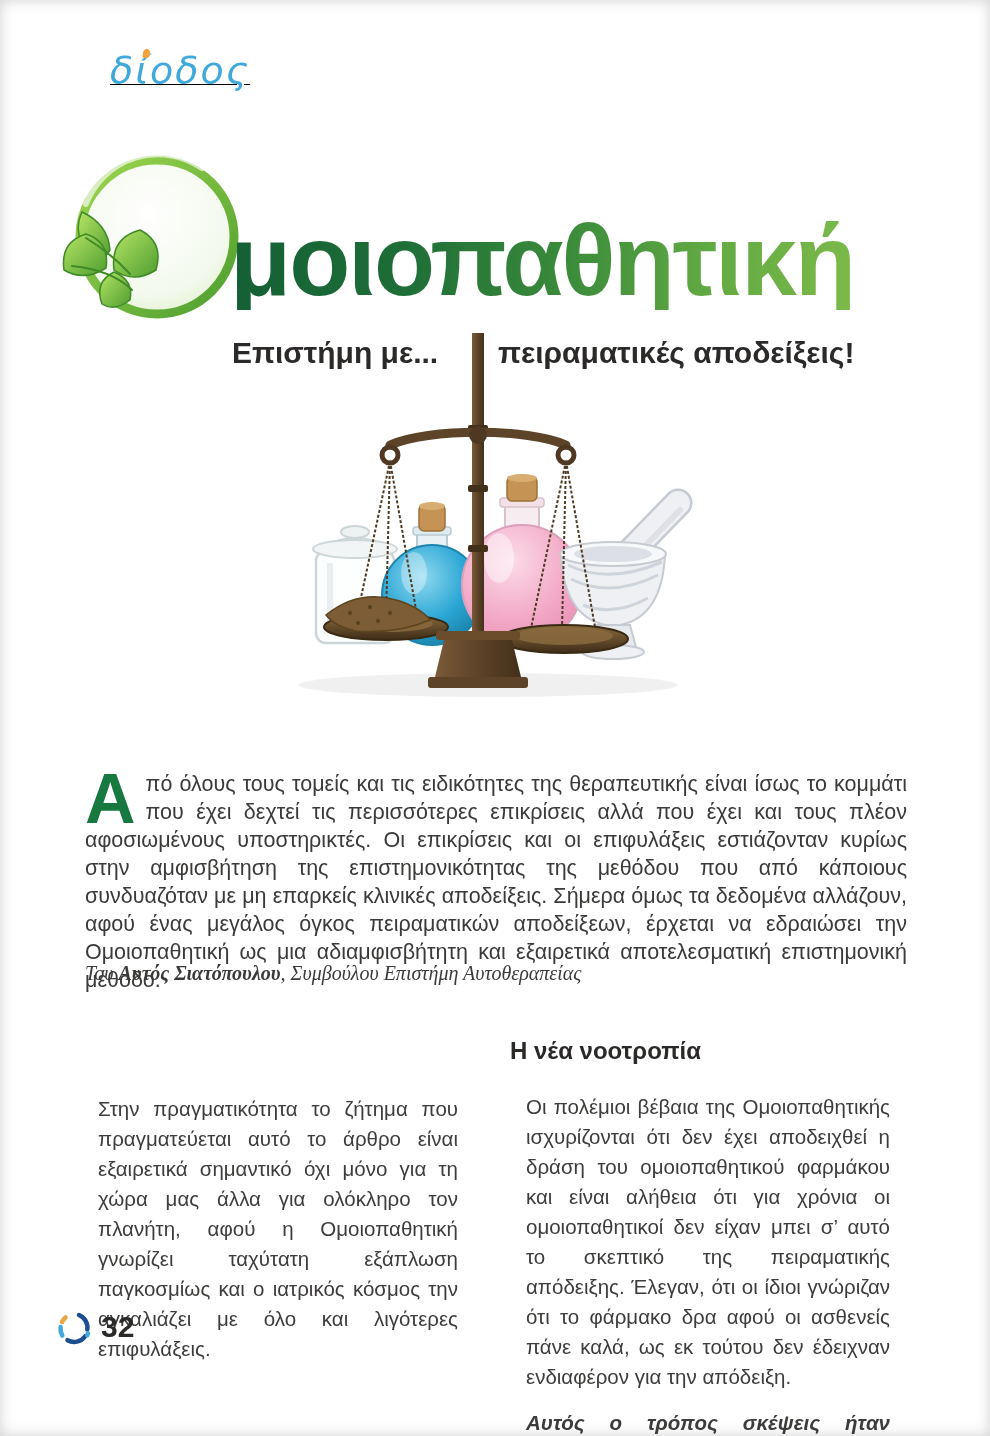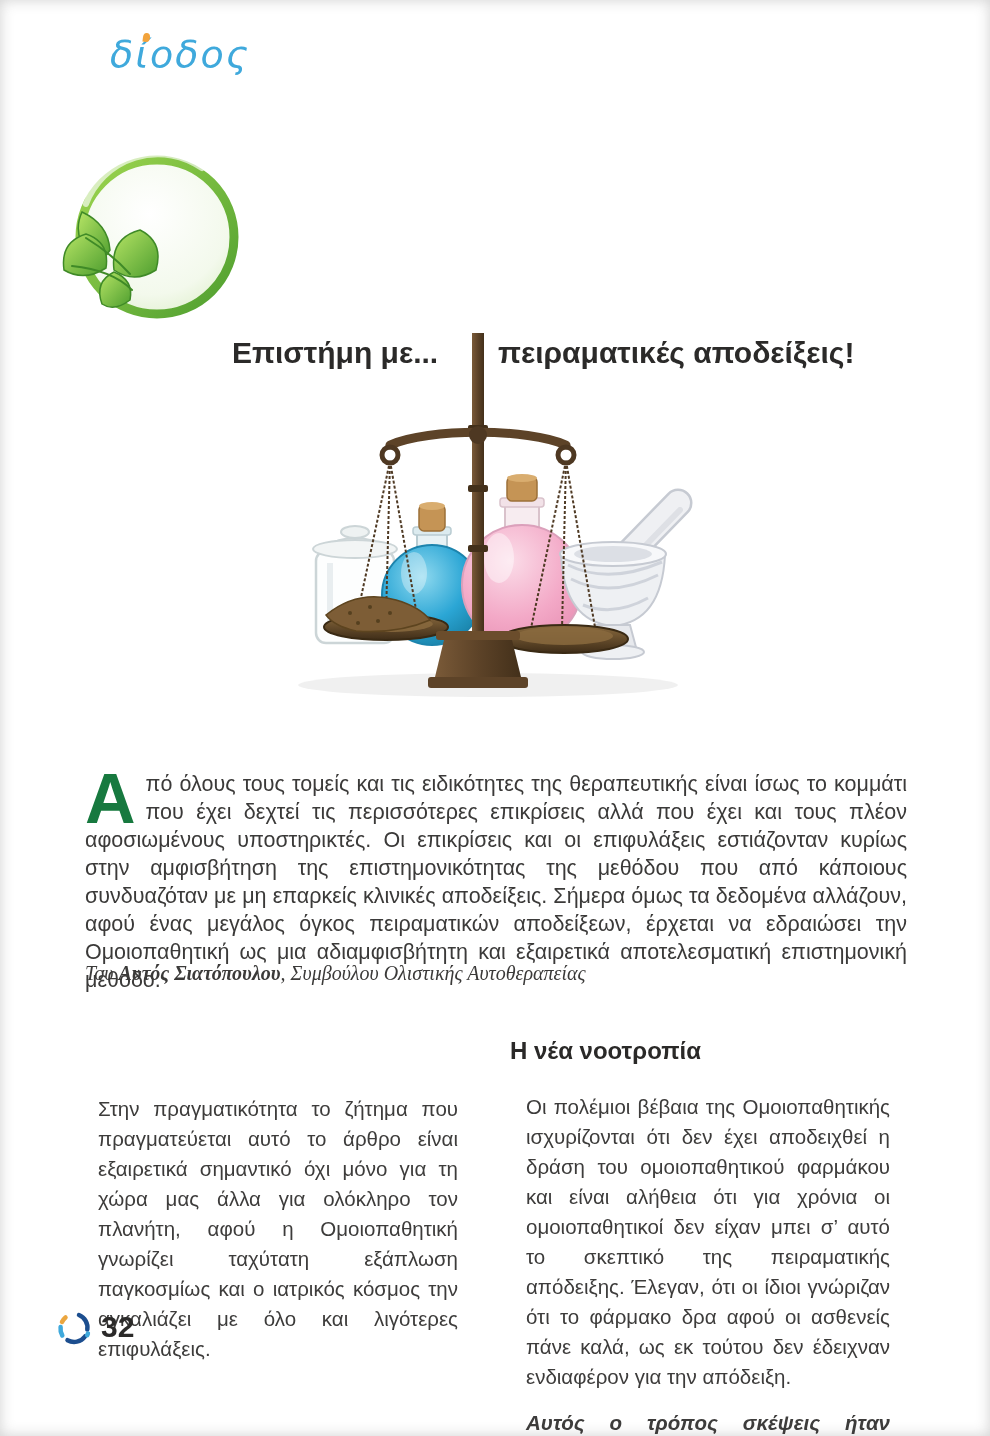--- a/index.html
+++ b/index.html
@@ -2,21 +2,21 @@
 <html lang="el"><head>
 <meta charset="utf-8">
 <style>
   html,body{margin:0;padding:0;background:#ffffff;}
   .page{
     position:relative;width:990px;height:1436px;background:#ffffff;overflow:hidden;
     font-family:"Liberation Sans","DejaVu Sans",sans-serif;
     box-shadow:inset 0 0 14px rgba(90,90,90,.28);
   }
   
-  .brand{position:absolute;left:110px;top:32px;height:52px;}
+  .brand{position:absolute;left:110px;top:48px;height:52px;text-decoration:underline;}
   .brand-text{
     font-family:"DejaVu Sans","Liberation Sans",sans-serif;
     font-style:italic;font-size:38px;letter-spacing:2px;color:#3FA9DC;font-weight:400;
   }
   .brand-dot{position:absolute;left:33px;top:1px;width:7px;height:9px;border-radius:50% 50% 50% 0;
     background:#F2A33C;transform:rotate(8deg);}
   
   .o-logo{position:absolute;left:52px;top:142px;}
   .title{
     position:absolute;left:230px;top:210px;margin:0;
@@ -91,20 +91,21 @@
       </linearGradient>
     </defs>
     <circle cx="105" cy="95" r="77" fill="url(#oFill)" stroke="url(#ring)" stroke-width="9"></circle>
     <path d="M34,62 A77,77 0 0 1 150,26" fill="none" stroke="#ffffff" stroke-opacity="0.65" stroke-width="6" stroke-linecap="round"></path>
     <path d="M44,120 Q18,96 30,70 Q56,82 58,108 Q52,118 44,120 Z" fill="url(#leaf)" stroke="#3F8A27" stroke-width="1.5"></path>
     <path d="M12,128 Q8,100 34,92 Q58,100 54,126 Q32,140 12,128 Z" fill="url(#leaf)" stroke="#3F8A27" stroke-width="1.5"></path>
     <path d="M62,128 Q58,96 88,88 Q112,100 104,128 Q82,142 62,128 Z" fill="url(#leaf)" stroke="#3F8A27" stroke-width="1.5"></path>
     <path d="M50,162 Q42,140 62,130 Q82,138 78,158 Q62,170 50,162 Z" fill="url(#leaf)" stroke="#3F8A27" stroke-width="1.5"></path>
     <path d="M20,124 Q60,128 80,148 M34,96 Q60,112 78,132" fill="none" stroke="#3F8A27" stroke-width="2" stroke-linecap="round"></path>
   </svg>
+  <h1 class="title">μοιοπαθητική</h1>
   <p class="subtitle-left">Επιστήμη με...</p>
   <p class="subtitle-right">πειραματικές αποδείξεις!</p>
 
   <svg class="illustration" width="420" height="368" viewBox="0 0 420 368">
     <defs>
       <radialGradient id="blueLiquid" cx="40%" cy="32%" r="80%">
         <stop offset="0%" stop-color="#8FD9EF"></stop>
         <stop offset="55%" stop-color="#2BA6D5"></stop>
         <stop offset="100%" stop-color="#157A9E"></stop>
       </radialGradient>
@@ -196,21 +197,21 @@
       <circle cx="72" cy="280" r="2" fill="#55401F"></circle>
       <circle cx="92" cy="274" r="2" fill="#55401F"></circle>
       <circle cx="112" cy="280" r="2" fill="#55401F"></circle>
       <circle cx="100" cy="288" r="2" fill="#55401F"></circle>
       <circle cx="80" cy="290" r="2" fill="#55401F"></circle>
     </g>
   </svg>
 
   <p class="intro"><span class="dropcap">Α</span><span>πό όλους τους τομείς και τις ειδικότητες της θεραπευτικής είναι ίσως το κομμάτι που έχει δεχτεί τις περισσότερες επικρίσεις αλλά που έχει και τους πλέον αφοσιωμένους υποστηρικτές. Οι επικρίσεις και οι επιφυλάξεις εστιάζονταν κυρίως στην αμφισβήτηση της επιστημονικότητας της μεθόδου που από κάποιους συνδυαζόταν με μη επαρκείς κλινικές αποδείξεις. Σήμερα όμως τα δεδομένα αλλάζουν, αφού ένας μεγάλος όγκος πειραματικών αποδείξεων, έρχεται να εδραιώσει την Ομοιοπαθητική ως μια αδιαμφισβήτητη και εξαιρετικά αποτελεσματική επιστημονική μέθοδο.</span></p>
 
-  <p class="byline"><span>Του </span><strong>Αυτός Σιατόπουλου</strong><span>, Συμβούλου Ολιστικής Αυτοθεραπείας</span></p>
+  <p class="byline"><span>Του </span><strong>Αυτός Σιατόπουλου</strong><span>, Συμβούλου Επιστήμη Αυτοθεραπείας</span></p>
 
   <div class="cols">
     <div class="col col-left">
       <p>Στην πραγματικότητα το ζήτημα που πραγματεύεται αυτό το άρθρο είναι εξαιρετικά σημαντικό όχι μόνο για τη χώρα μας άλλα για ολόκληρο τον πλανήτη, αφού η Ομοιοπαθητική γνωρίζει ταχύτατη εξάπλωση παγκοσμίως και ο ιατρικός κόσμος την αγκαλιάζει με όλο και λιγότερες επιφυλάξεις.</p>
     </div>
     <div class="col col-right">
       <h2 class="section-heading">Η νέα νοοτροπία</h2>
       <p>Οι πολέμιοι βέβαια της Ομοιοπαθητικής ισχυρίζονται ότι δεν έχει αποδειχθεί η δράση του ομοιοπαθητικού φαρμάκου και είναι αλήθεια ότι για χρόνια οι ομοιοπαθητικοί δεν είχαν μπει σ’ αυτό το σκεπτικό της πειραματικής απόδειξης. Έλεγαν, ότι οι ίδιοι γνώριζαν ότι το φάρμακο δρα αφού οι ασθενείς πάνε καλά, ως εκ τούτου δεν έδειχναν ενδιαφέρον για την απόδειξη.</p>
       <p class="em-par">Αυτός ο τρόπος σκέψεις ήταν περιοριστικός γιατί δημιουργούσε το ζήτημα ότι η θεωρία της Ομοιοπαθητικής έμενε απροστάτευτη στις διά-</p>
     </div>

